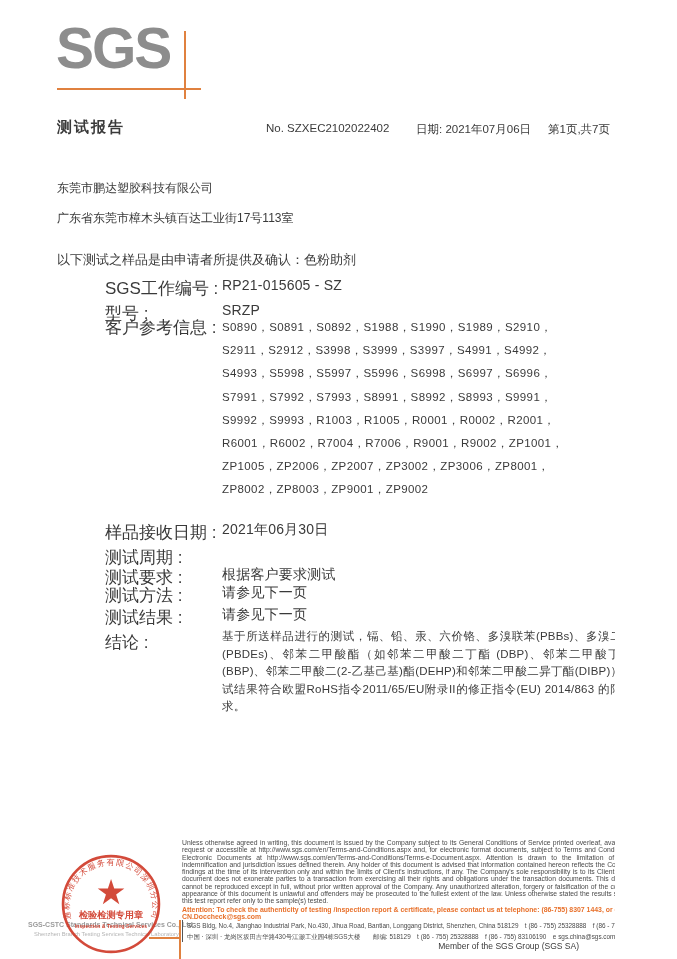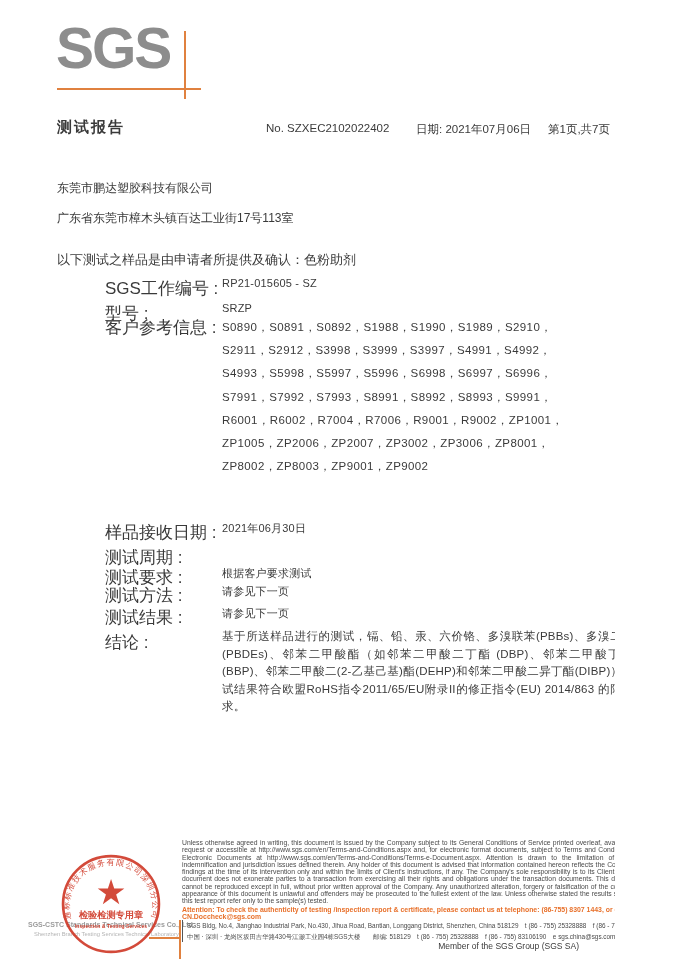--- a/index.html
+++ b/index.html
@@ -16,21 +16,21 @@
   .doc-title{position:absolute;left:57px;top:118px;font-size:15px;font-weight:bold;letter-spacing:2px;}
   .report-no{position:absolute;left:244px;top:122px;font-size:11.5px;margin-left:22px;}
   .report-date{position:absolute;left:416px;top:122px;font-size:11.5px;}
   .page-info{position:absolute;left:548px;top:122px;font-size:11.5px;}
 
   .client-name{position:absolute;left:57px;top:159px;font-size:12px;margin-top:21px;}
   .client-address{position:absolute;left:57px;top:186px;font-size:12px;margin-top:24px;}
   .intro-line{position:absolute;left:57px;top:251px;font-size:13px;}
 
   .flabel{position:absolute;left:57px;font-size:17px;white-space:nowrap;margin-left:48px;}
-  .fvalue{position:absolute;left:222px;font-size:11px;white-space:nowrap;letter-spacing:.2px;}
+  .fvalue{position:absolute;left:222px;font-size:14px;white-space:nowrap;letter-spacing:.2px;}
 
   .ref-lines{position:absolute;left:222px;top:316px;font-size:11.5px;line-height:23.2px;letter-spacing:.4px;}
 
   .conclusion-text{position:absolute;left:222px;top:628px;width:424px;font-size:11.5px;
                    line-height:17.6px;letter-spacing:.2px;text-align:justify;}
 
   
   .fine-print{position:absolute;left:182px;top:839px;width:459px;font-size:6.8px;line-height:7.25px;
               color:#4a4a4a;text-align:justify;}
   .attention-note{position:absolute;left:182px;top:906px;width:459px;font-size:6.9px;line-height:7.4px;
@@ -71,20 +71,21 @@
 
   <span class="flabel" style="top:302px">型号 :</span>
   <span class="fvalue" style="top:302px">SRZP</span>
 
   <span class="flabel" style="top:316px">客户参考信息 :</span>
   <div class="ref-lines">
     <div>S0890，S0891，S0892，S1988，S1990，S1989，S2910，</div>
     <div>S2911，S2912，S3998，S3999，S3997，S4991，S4992，</div>
     <div>S4993，S5998，S5997，S5996，S6998，S6997，S6996，</div>
     <div>S7991，S7992，S7993，S8991，S8992，S8993，S9991，</div>
+    <div>S9992，S9993，R1003，R1005，R0001，R0002，R2001，</div>
     <div>R6001，R6002，R7004，R7006，R9001，R9002，ZP1001，</div>
     <div>ZP1005，ZP2006，ZP2007，ZP3002，ZP3006，ZP8001，</div>
     <div>ZP8002，ZP8003，ZP9001，ZP9002</div>
   </div>
 
   <span class="flabel" style="top:521px">样品接收日期 :</span>
   <span class="fvalue" style="top:521px">2021年06月30日</span>
 
   <span class="flabel" style="top:546px">测试周期 :</span>
 

